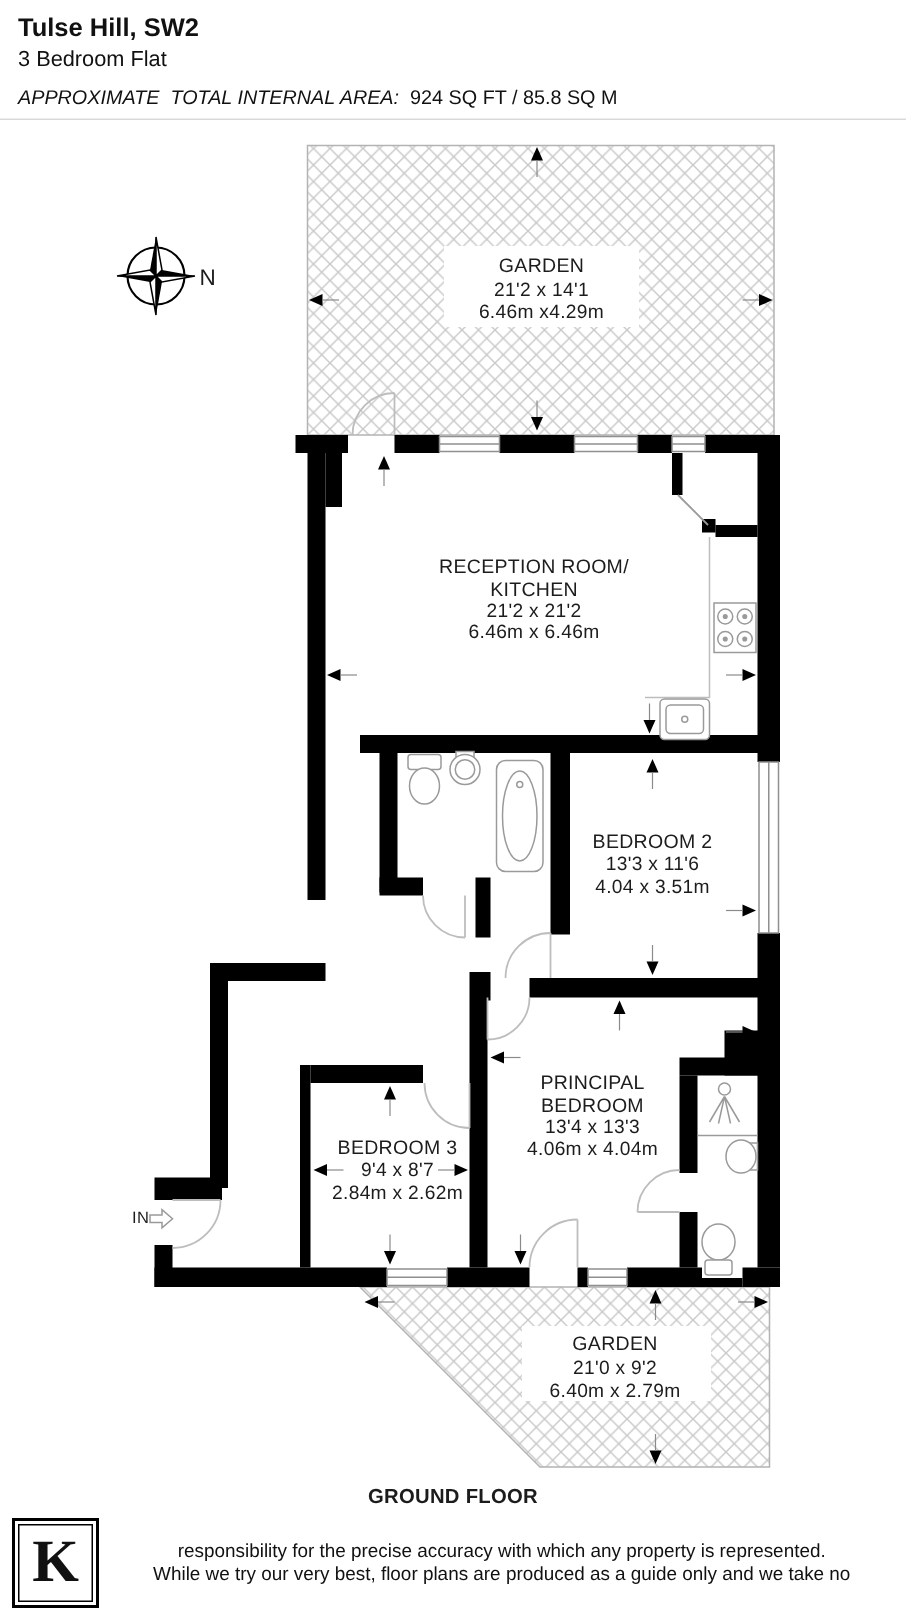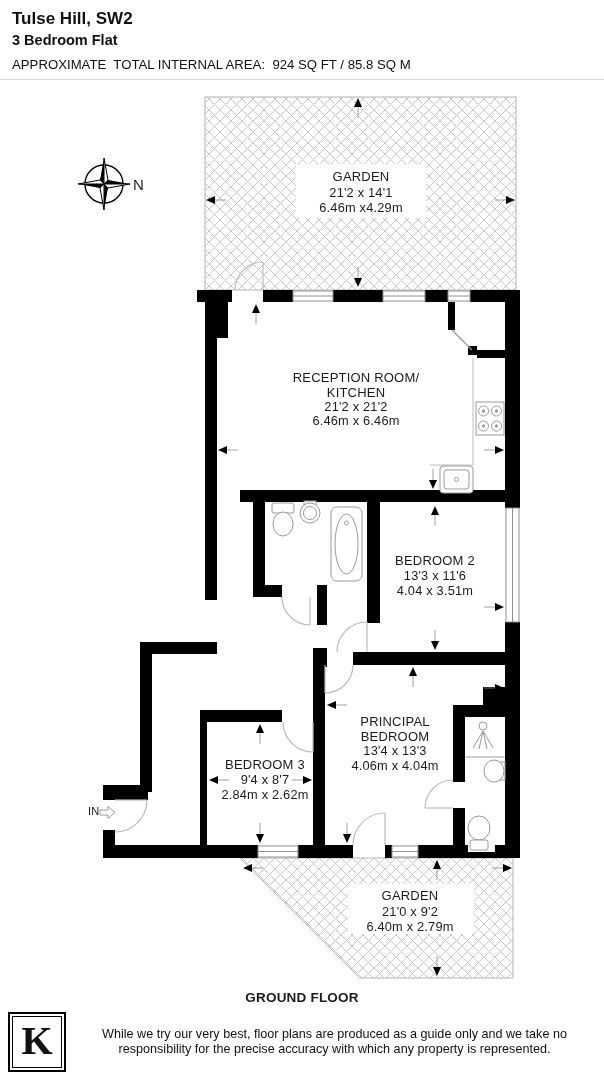--- a/index.html
+++ b/index.html
@@ -1,22 +1,22 @@
 <!DOCTYPE html>
 <html><head>
 <meta charset="utf-8">
 <style>
   html,body{margin:0;padding:0;background:#fff;}
   body{width:604px;height:1080px;position:relative;overflow:hidden;
        font-family:"Liberation Sans",sans-serif;color:#111;}
   .header{position:absolute;top:0;left:0;width:562px;padding:8px 0 0 12px;box-sizing:border-box;}
   .title{font-size:17px;font-weight:bold;line-height:22px;}
-  .subtitle{font-size:14.5px;font-weight:bold;line-height:20px;}
+  .subtitle{font-size:14.5px;font-weight:normal;line-height:20px;}
   .area-line{font-size:13.2px;margin-top:6px;line-height:17px;}
-  .area-label{white-space:pre;}
+  .area-label{white-space:pre;font-style:italic;}
   .area-value{font-weight:normal;white-space:pre;}
   .header-rule{position:absolute;top:79px;left:0;width:604px;border-top:1px solid #d9d9d9;}
   svg.plan{position:absolute;left:0;top:0;}
   text{fill:#1c1c1c;font-family:"Liberation Sans",sans-serif;letter-spacing:.2px;}
   .room-name{font-size:13px;}
   .room-dim{font-size:12.8px;}
   .floor-label{font-size:13.5px;font-weight:bold;}
   .in-label{font-size:11px;}
   .n-label{font-size:15px;}
   .footer{position:absolute;left:8px;top:1012px;width:588px;display:flex;align-items:center;gap:7px;}
@@ -331,16 +331,16 @@
   <text x="302" y="1002" class="floor-label" text-anchor="middle">GROUND FLOOR</text>
 </svg>
 
 <div class="footer">
   <div class="k-box">
     <div class="k-inner">
       <span class="k-letter">K</span>
     </div>
   </div>
   <div class="disclaimer">
+    <div>responsibility for the precise accuracy with which any property is represented.</div>
     <div>While we try our very best, floor plans are produced as a guide only and we take no</div>
-    <div>responsibility for the precise accuracy with which any property is represented.</div>
   </div>
 </div>
 
 </body></html>

